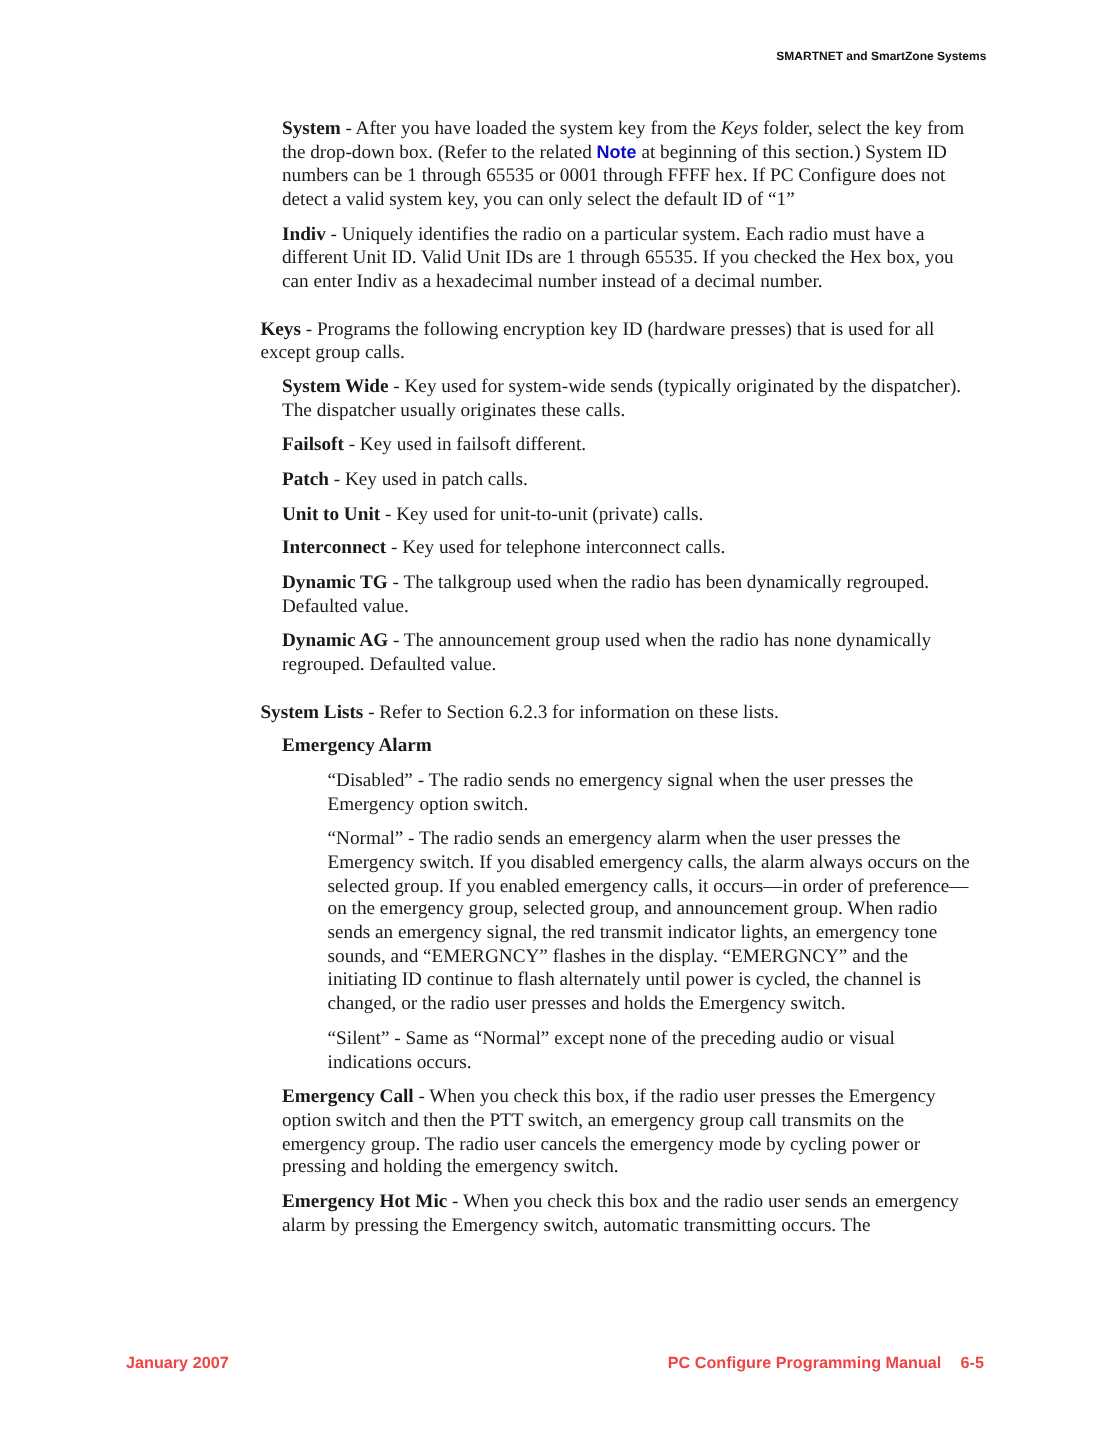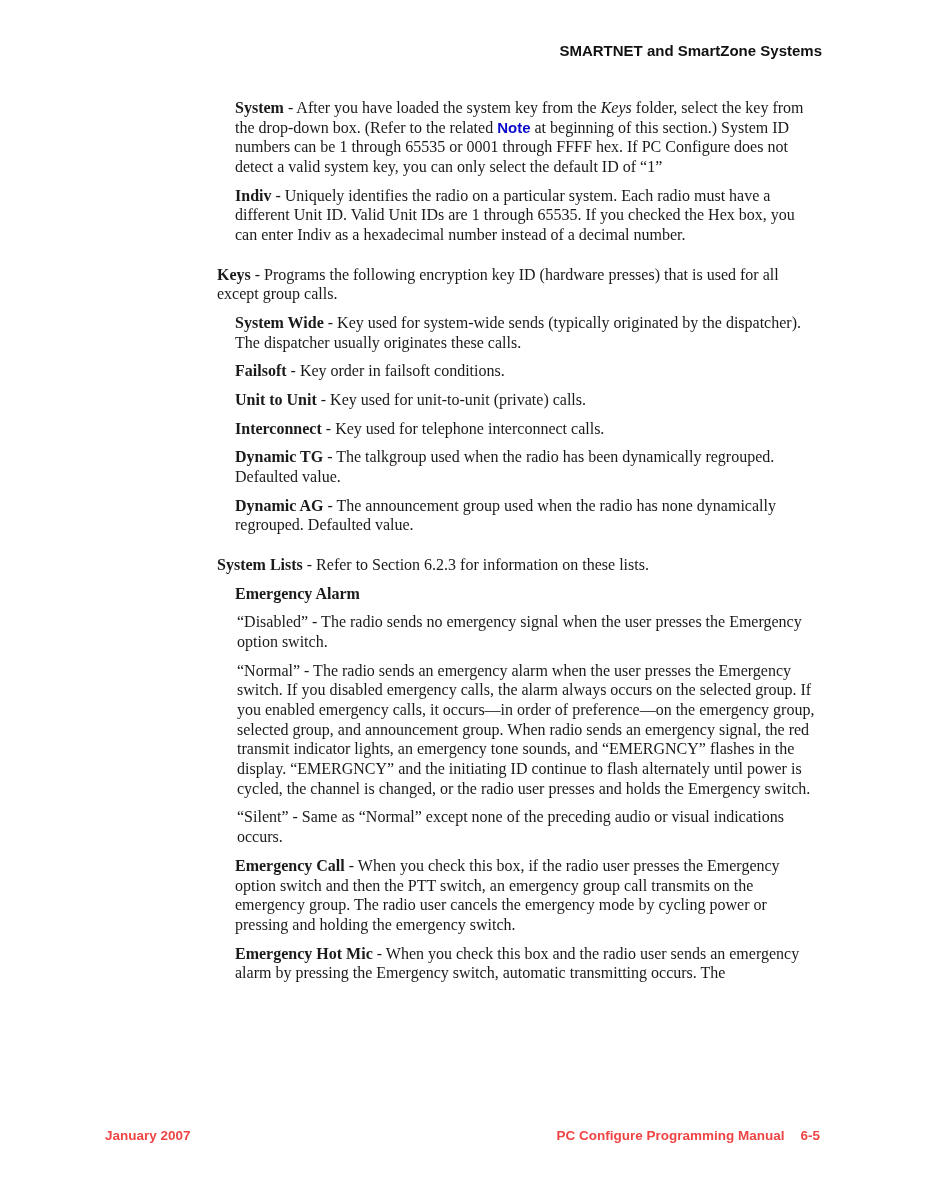--- a/index.html
+++ b/index.html
@@ -13,37 +13,37 @@
     overflow: hidden;
   }
   .header {
     position: absolute;
     top: 42px;
     left: 0;
     right: 104px;
     text-align: right;
     font-family: "Liberation Sans", sans-serif;
     font-weight: bold;
-    font-size: 15px;
+    font-size: 10px;
     color: #111111;
   }
   .content {
     position: absolute;
     top: 98px;
     left: 217px;
     width: 600px;
     font-size: 16px;
     line-height: 1.23;
     text-align: left;
   }
   .para { margin: 9px 0 0 0; }
   .content .para:first-child { margin-top: 0; }
   .para.indent-0 { margin-left: 0; margin-top: 20px; }
   .para.indent-1 { margin-left: 18px; }
-  .para.indent-2 { margin-left: 20px; }
+  .para.indent-2 { margin-left: 56px; }
   .bold { font-weight: bold; margin-top: 41px; }
   .italic { font-style: italic; }
   .link {
     color: #0a0acc;
     font-family: "Liberation Sans", sans-serif;
     font-weight: bold;
     font-size: 15px;
     cursor: pointer;
   }
   .footer {
@@ -67,21 +67,22 @@
 <div class="page">
   <div class="header">
     <span>SMARTNET and SmartZone Systems</span>
   </div>
 
   <div class="content">
       <p class="para indent-1"><span class="bold">System</span><span> - After you have loaded the system key from the </span><span class="italic">Keys</span><span> folder, select the key from the drop-down box. (Refer to the related </span><span class="link">Note</span><span> at beginning of this section.) System ID numbers can be 1 through 65535 or 0001 through FFFF hex. If PC Configure does not detect a valid system key, you can only select the default ID of “1”</span></p>
       <p class="para indent-1"><span class="bold">Indiv</span><span> - Uniquely identifies the radio on a particular system. Each radio must have a different Unit ID. Valid Unit IDs are 1 through 65535. If you checked the Hex box, you can enter Indiv as a hexadecimal number instead of a decimal number.</span></p>
       <p class="para indent-0"><span class="bold">Keys</span><span> - Programs the following encryption key ID (hardware presses) that is used for all except group calls.</span></p>
       <p class="para indent-1"><span class="bold">System Wide</span><span> - Key used for system-wide sends (typically originated by the dispatcher). The dispatcher usually originates these calls.</span></p>
-      <p class="para indent-1"><span class="bold">Failsoft</span><span> - Key order in failsoft conditions.</span></p>
+      <p class="para indent-1"><span class="bold">Failsoft</span><span> - Key used in failsoft different.</span></p>
+      <p class="para indent-1"><span class="bold">Patch</span><span> - Key used in patch calls.</span></p>
       <p class="para indent-1"><span class="bold">Unit to Unit</span><span> - Key used for unit-to-unit (private) calls.</span></p>
       <p class="para indent-1"><span class="bold">Interconnect</span><span> - Key used for telephone interconnect calls.</span></p>
       <p class="para indent-1"><span class="bold">Dynamic TG</span><span> - The talkgroup used when the radio has been dynamically regrouped. Defaulted value.</span></p>
       <p class="para indent-1"><span class="bold">Dynamic AG</span><span> - The announcement group used when the radio has none dynamically regrouped. Defaulted value.</span></p>
       <p class="para indent-0"><span class="bold">System Lists</span><span> - Refer to Section 6.2.3 for information on these lists.</span></p>
       <p class="para indent-1"><span class="bold">Emergency Alarm</span></p>
       <p class="para indent-2"><span>“Disabled” - The radio sends no emergency signal when the user presses the Emergency option switch.</span></p>
       <p class="para indent-2"><span>“Normal” - The radio sends an emergency alarm when the user presses the Emergency switch. If you disabled emergency calls, the alarm always occurs on the selected group. If you enabled emergency calls, it occurs—in order of preference—on the emergency group, selected group, and announcement group. When radio sends an emergency signal, the red transmit indicator lights, an emergency tone sounds, and “EMERGNCY” flashes in the display. “EMERGNCY” and the initiating ID continue to flash alternately until power is cycled, the channel is changed, or the radio user presses and holds the Emergency switch.</span></p>
       <p class="para indent-2"><span>“Silent” - Same as “Normal” except none of the preceding audio or visual indications occurs.</span></p>
       <p class="para indent-1"><span class="bold">Emergency Call</span><span> - When you check this box, if the radio user presses the Emergency option switch and then the PTT switch, an emergency group call transmits on the emergency group. The radio user cancels the emergency mode by cycling power or pressing and holding the emergency switch.</span></p>

